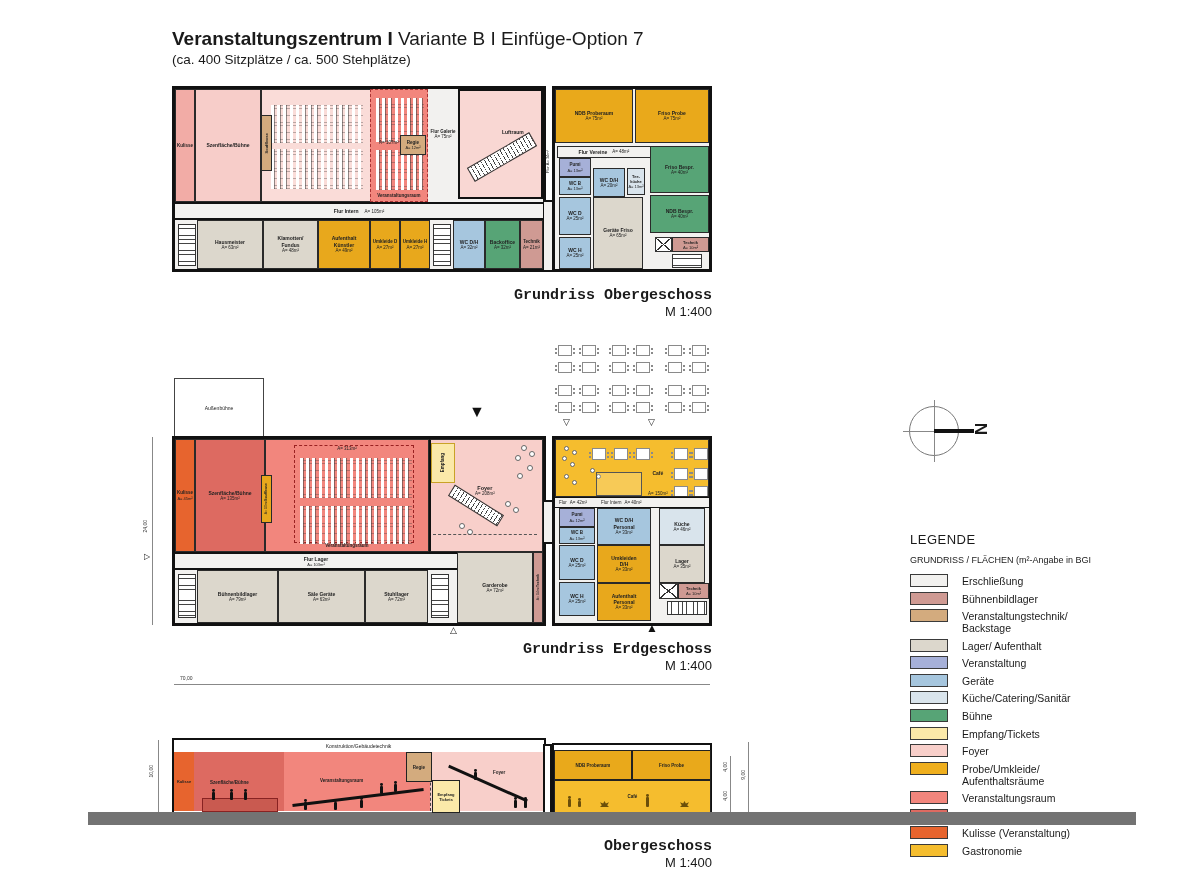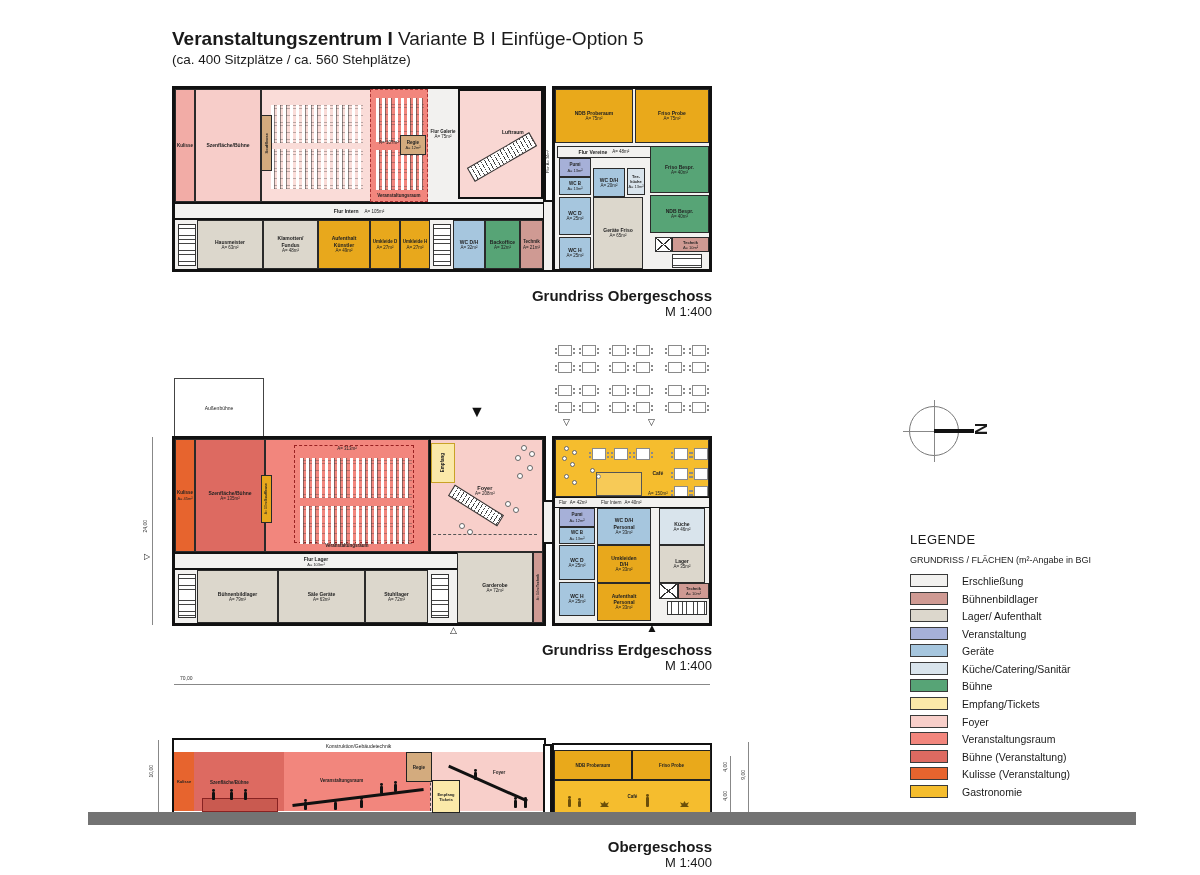--- a/index.html
+++ b/index.html
@@ -43,21 +43,21 @@
   .plant{position:absolute;width:9px;height:6px;background:#6b4e0a;
          clip-path:polygon(50% 0,65% 40%,100% 20%,80% 70%,100% 100%,0 100%,20% 70%,0 20%,35% 40%);}
   .dimline{position:absolute;background:#888;}
   .dimtxt{position:absolute;font-size:5px;color:#333;white-space:nowrap;}
   .marker{position:absolute;color:#111;line-height:1;}
   
   .title1{font-size:19px;}
   .title1 b{font-weight:700;}
   .title2{font-size:13.5px;}
   .cap{position:absolute;width:232px;text-align:right;}
-  .cap .l1{font-weight:700;font-size:15px;}
+  .cap .l1{font-weight:700;font-size:15px;font-family:Liberation Mono, monospace;}
   .cap .l2{font-size:13px;}
   
   #legend{position:absolute;left:910px;top:532px;width:210px;}
   .lg-title{font-size:13px;letter-spacing:.5px;margin-bottom:8px;}
   .lg-sub{font-size:9px;margin-bottom:9px;}
   .lg-row{display:flex;align-items:flex-start;margin-bottom:4.5px;}
   .lg-sw{flex:0 0 38px;height:13px;border:1.5px solid #3a3a3a;box-sizing:border-box;margin-right:14px;}
   .lg-lb{font-size:10.5px;line-height:1.15;width:145px;padding-top:1px;}
   
   #compass{position:absolute;left:909px;top:406px;width:48px;height:48px;border:1px solid #777;border-radius:50%;}
@@ -65,23 +65,23 @@
   #compass .v{position:absolute;left:23.5px;top:-7px;width:.8px;height:62px;background:#888;}
   #compass .arrow{position:absolute;left:24px;top:21.5px;width:40px;height:4px;background:#111;}
   #compass .nl{position:absolute;left:64px;top:12px;font-size:17px;font-weight:700;transform:rotate(90deg);}
 </style>
 </head>
 <body>
 
 <div id="sheet">
 
   <div class="abs title1" style="left:172px;top:28px;">
-    <b>Veranstaltungszentrum I</b><span> Variante B I  Einfüge-Option 5</span>
-  </div>
-  <div class="abs title2" style="left:172px;top:52px;">(ca. 400 Sitzplätze / ca. 560 Stehplätze)</div>
+    <b>Veranstaltungszentrum I</b><span> Variante B I  Einfüge-Option 7</span>
+  </div>
+  <div class="abs title2" style="left:172px;top:52px;">(ca. 400 Sitzplätze / ca. 500 Stehplätze)</div>
 
   <div class="bldg" style="left:172px;top:86px;width:374px;height:186px;">
     <div class="room c-kulpink" style="left:0;top:0;width:20px;height:113px;">
       <span class="rn" style="font-size:4.5px;">Kulisse</span>
       </div>
     <div class="room c-szpink" style="left:20px;top:0;width:66px;height:113px;">
       <span class="rn">Szenfläche/Bühne</span>
       </div>
     <div class="room c-seatpink" style="left:86px;top:0;width:109px;height:113px;border-right:none;"></div>
     <div class="abs seats" style="left:96px;top:16px;width:92px;height:38px;"></div>
@@ -430,20 +430,24 @@
     <div>
         <div class="lg-row">
           <span class="lg-sw" style="background: rgb(242, 241, 239);"></span>
           <span class="lg-lb">Erschließung</span>
         </div>
         <div class="lg-row">
           <span class="lg-sw" style="background: rgb(207, 154, 147);"></span>
           <span class="lg-lb">Bühnenbildlager</span>
         </div>
         <div class="lg-row">
+          <span class="lg-sw" style="background: rgb(211, 171, 126);"></span>
+          <span class="lg-lb">Veranstaltungstechnik/ Backstage</span>
+        </div>
+        <div class="lg-row">
           <span class="lg-sw" style="background: rgb(220, 215, 204);"></span>
           <span class="lg-lb">Lager/ Aufenthalt</span>
         </div>
         <div class="lg-row">
           <span class="lg-sw" style="background: rgb(166, 176, 216);"></span>
           <span class="lg-lb">Veranstaltung</span>
         </div>
         <div class="lg-row">
           <span class="lg-sw" style="background: rgb(166, 198, 222);"></span>
           <span class="lg-lb">Geräte</span>
@@ -456,20 +460,24 @@
           <span class="lg-sw" style="background: rgb(87, 164, 118);"></span>
           <span class="lg-lb">Bühne</span>
         </div>
         <div class="lg-row">
           <span class="lg-sw" style="background: rgb(251, 233, 169);"></span>
           <span class="lg-lb">Empfang/Tickets</span>
         </div>
         <div class="lg-row">
           <span class="lg-sw" style="background: rgb(248, 207, 202);"></span>
           <span class="lg-lb">Foyer</span>
+        </div>
+        <div class="lg-row">
+          <span class="lg-sw" style="background: rgb(239, 175, 30);"></span>
+          <span class="lg-lb">Probe/Umkleide/ Aufenthaltsräume</span>
         </div>
         <div class="lg-row">
           <span class="lg-sw" style="background: rgb(242, 134, 125);"></span>
           <span class="lg-lb">Veranstaltungsraum</span>
         </div>
         <div class="lg-row">
           <span class="lg-sw" style="background: rgb(221, 106, 97);"></span>
           <span class="lg-lb">Bühne (Veranstaltung)</span>
         </div>
         <div class="lg-row">

